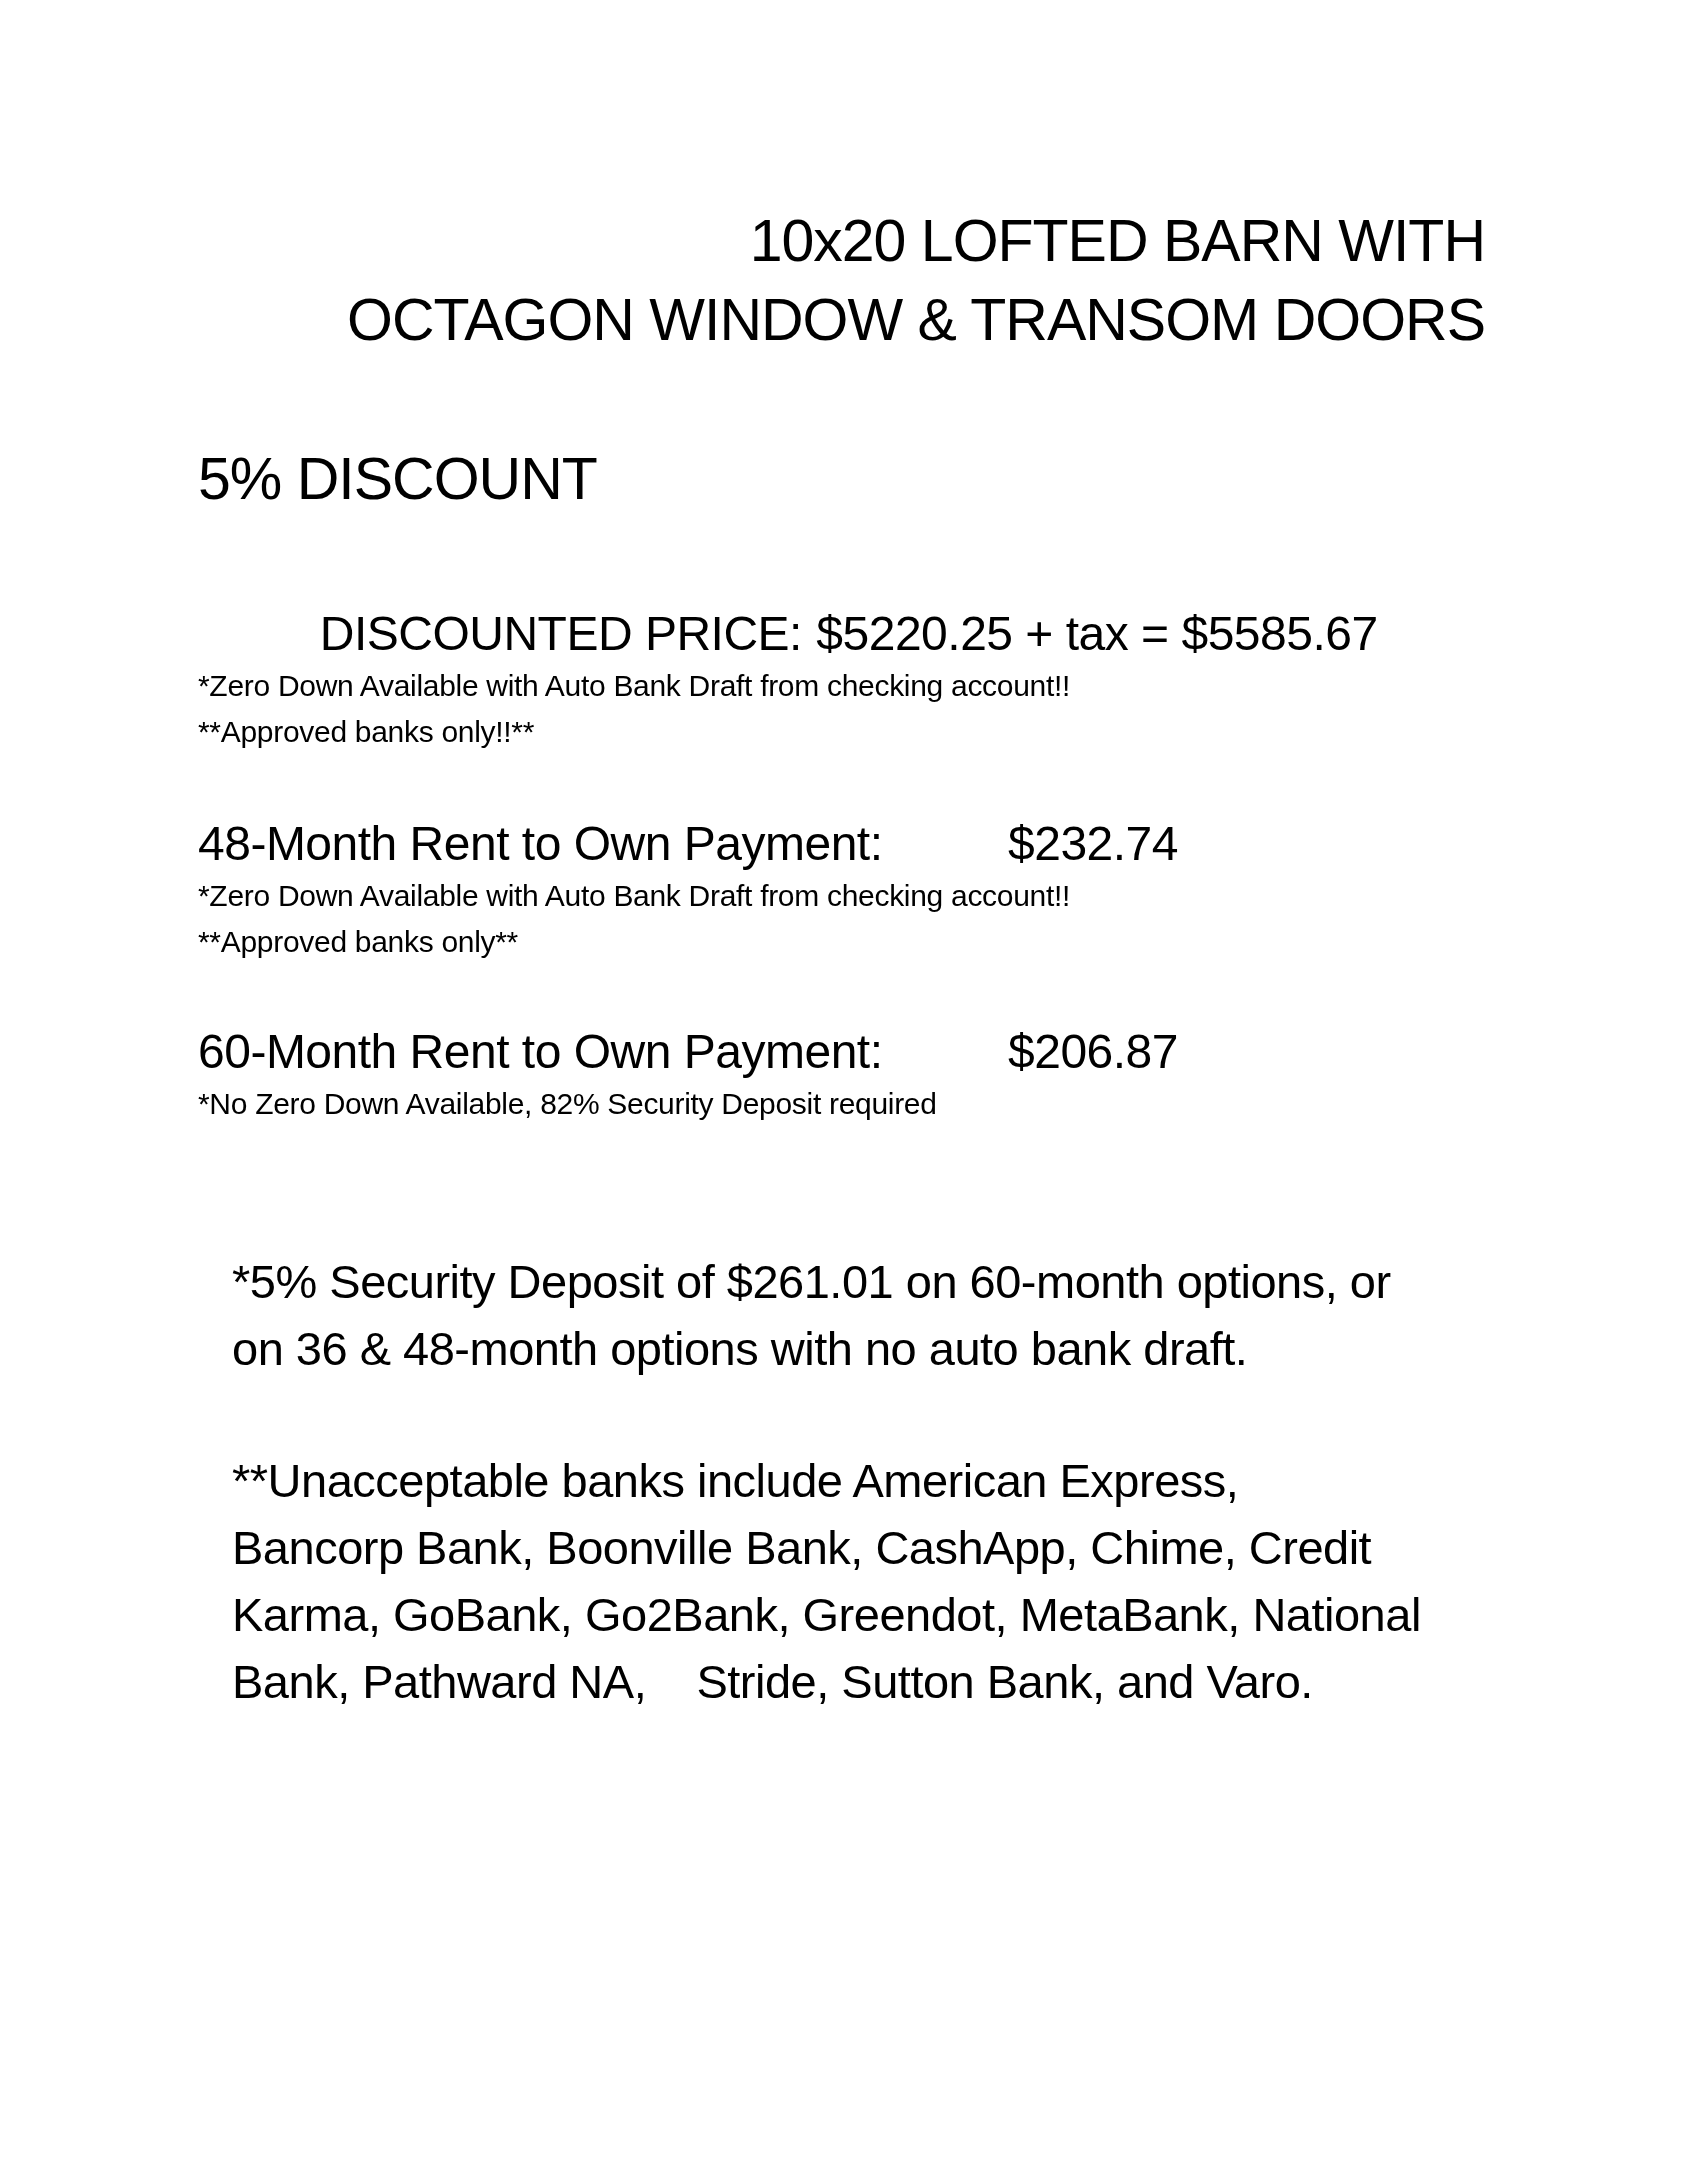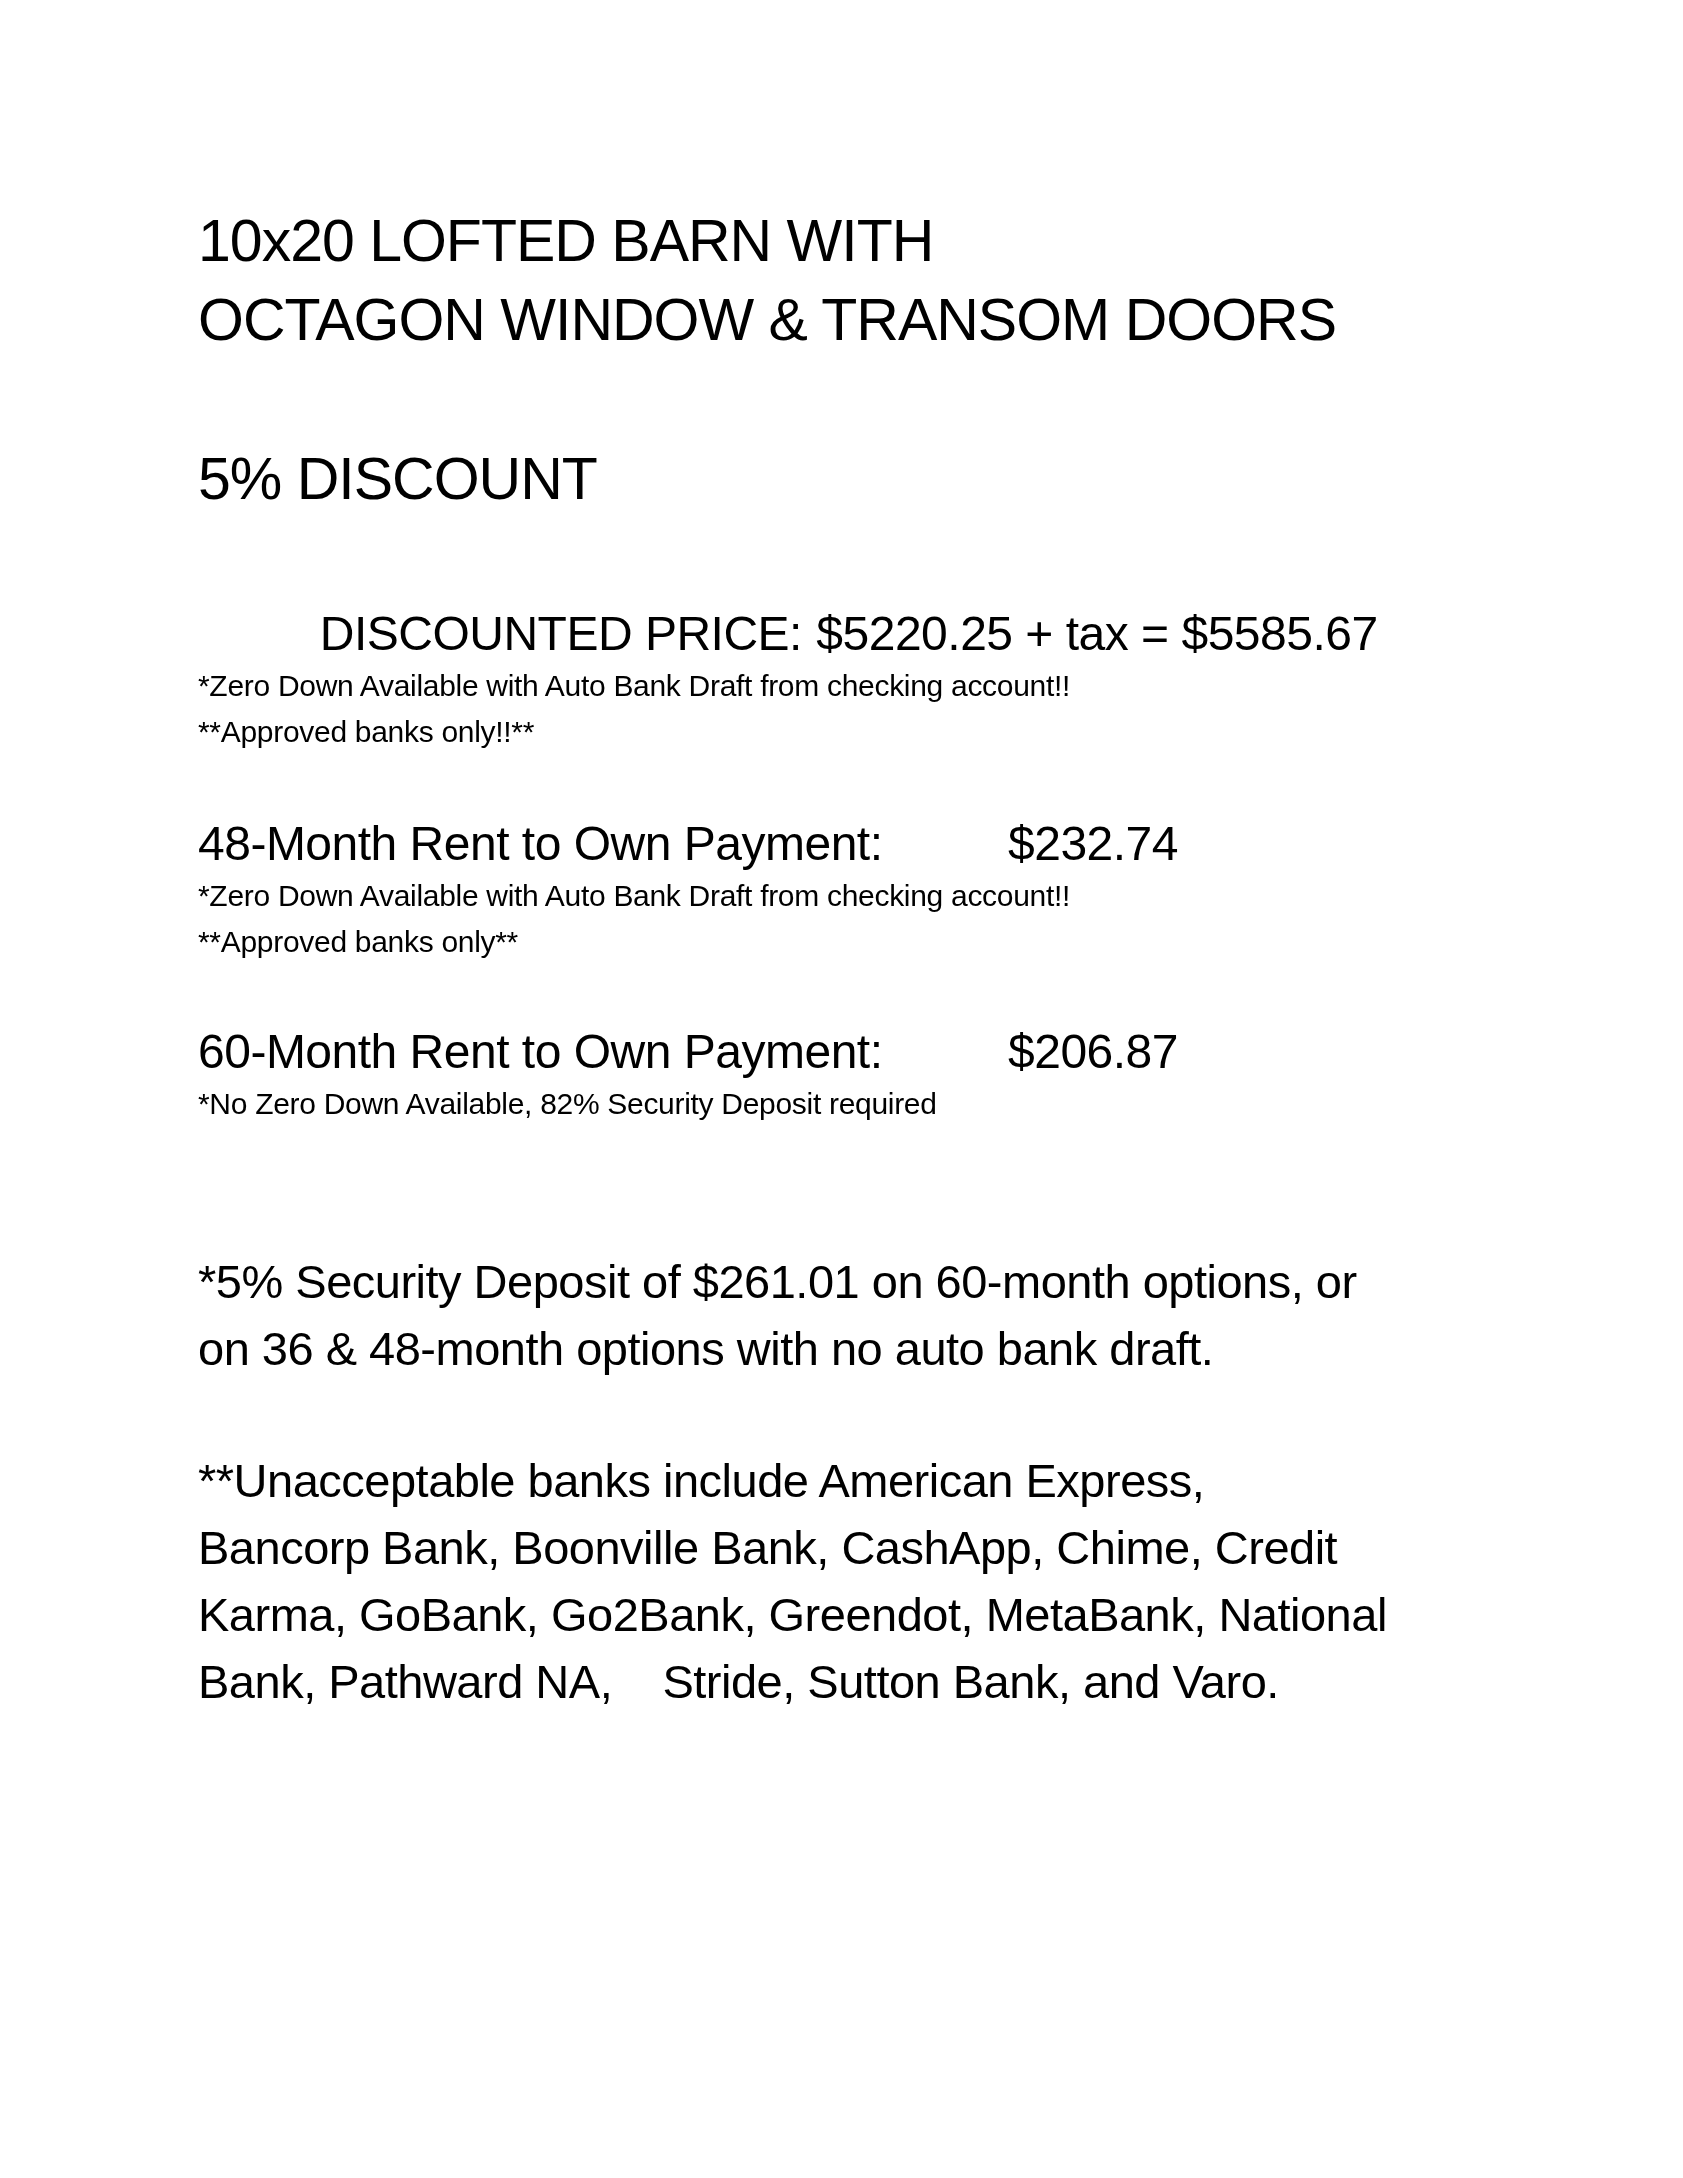--- a/index.html
+++ b/index.html
@@ -15,21 +15,21 @@
     height: 2178px;
     background: #ffffff;
     overflow: hidden;
     box-sizing: border-box;
     padding: 202px 198px 0 198px;
   }
   .title-line {
     font-size: 59px;
     line-height: 79px;
     letter-spacing: -1px;
-    text-align: left;
+    text-align: right;
     white-space: pre;
   }
   .discount-heading {
     margin-top: 80px;
     font-size: 59px;
     line-height: 79px;
     letter-spacing: -1px;
     text-align: left;
     white-space: pre;
   }
@@ -60,20 +60,21 @@
   .opt-60 .opt-heading { margin-top: 57px; }
   .opt-note {
     font-size: 30px;
     line-height: 46px;
     letter-spacing: -0.3px;
     white-space: pre;
   }
   .para {
     font-size: 47px;
     letter-spacing: -0.5px;
+    margin-left: 34px;
   }
   .para .para-line {
     line-height: 67px;
     white-space: pre;
   }
   .para-security { margin-top: 121px; }
   .para-banks { margin-top: 65px; }
 </style>
 </head>
 <body>

